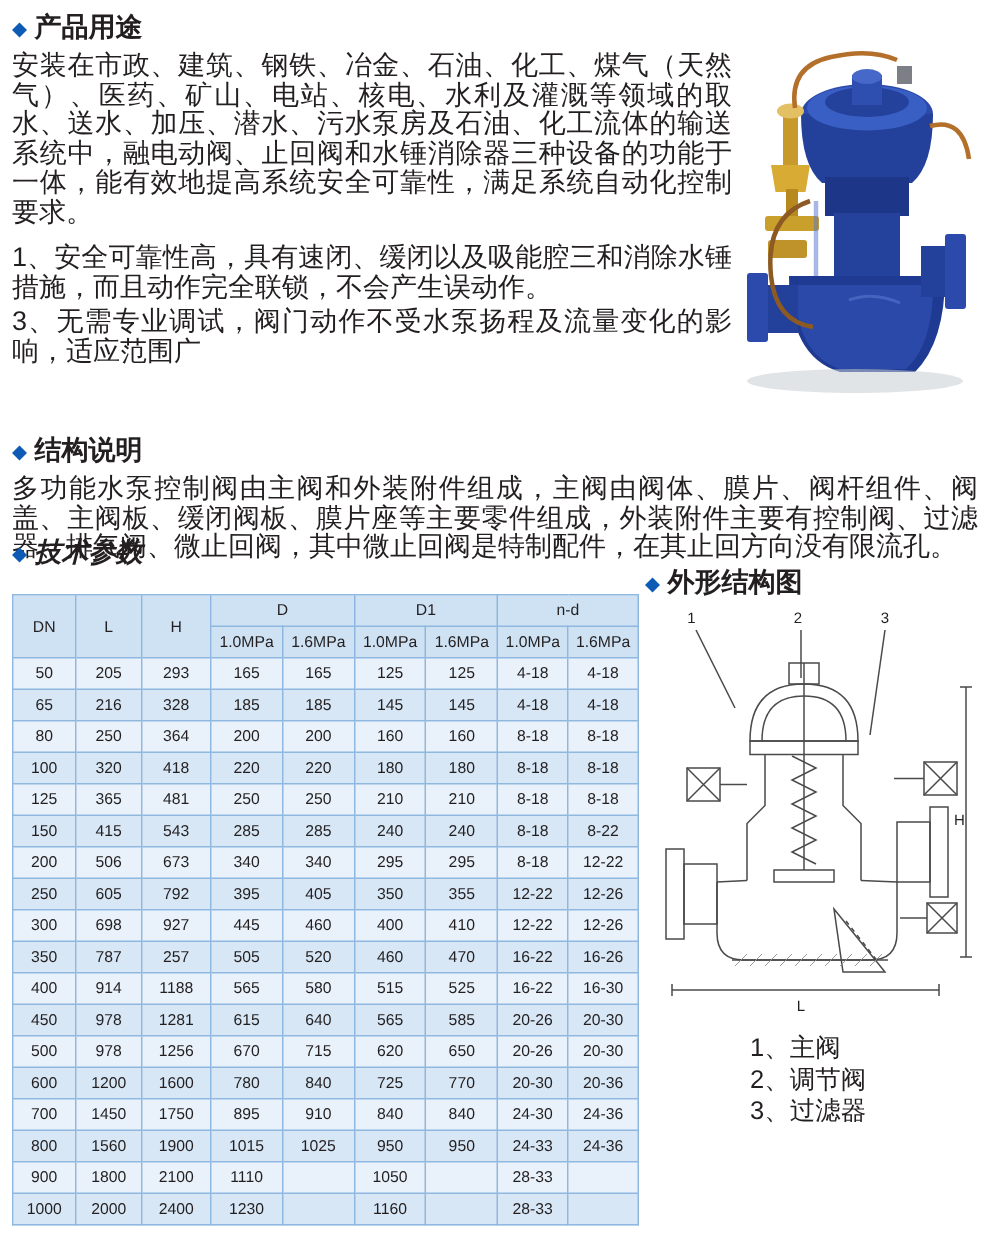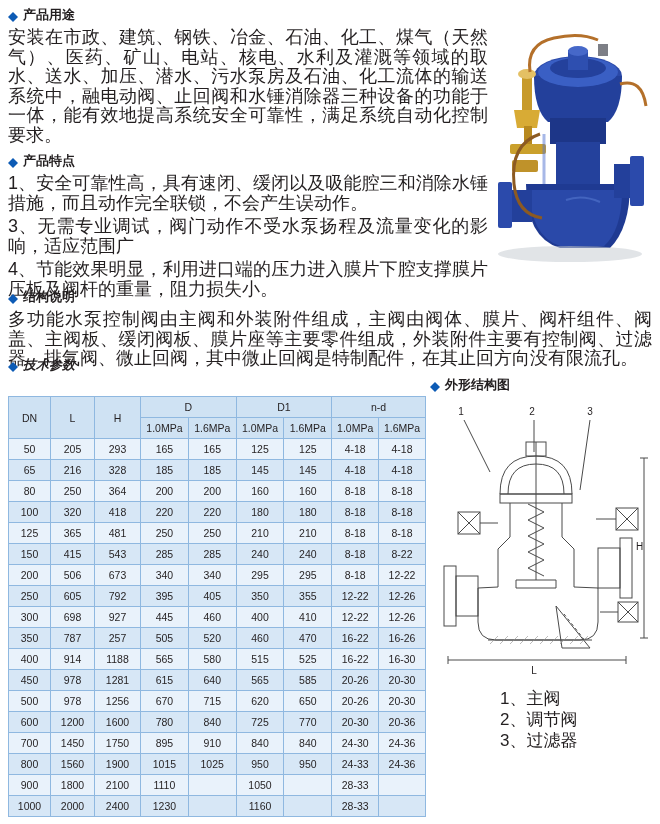--- a/index.html
+++ b/index.html
@@ -8,21 +8,21 @@
     width: 660px; height: 824px;
     background: #ffffff;
     font-family: "Liberation Sans", sans-serif;
     color: #231f20;
   }
   .page { position: relative; width: 660px; height: 824px; overflow: hidden; }
 
   
   .sec-head {
     display: flex; align-items: center; gap: 5px;
-    font-size: 13px; font-weight: bold; color: #231f20;
+    font-size: 18px; font-weight: bold; color: #231f20;
   }
   .diamond {
     width: 0; height: 0;
     border: 5px solid transparent;
     border-bottom-color: #0d5bb5;
     position: relative; top: -3px;
     display: inline-block;
   }
   .diamond::after {
     content: ""; position: absolute; left: -5px; top: 5px;
@@ -81,27 +81,22 @@
   <div class="top-block">
 
     <div class="sec-head">
       <span class="diamond"></span>
       <span>产品用途</span>
     </div>
     <p class="para">安装在市政、建筑、钢铁、冶金、石油、化工、煤气（天然气）、医药、矿山、电站、核电、水利及灌溉等领域的取水、送水、加压、潜水、污水泵房及石油、化工流体的输送系统中，融电动阀、止回阀和水锤消除器三种设备的功能于一体，能有效地提高系统安全可靠性，满足系统自动化控制要求。</p>
 
     <div class="block-gap"></div>
 
-    <div class="sec-head">
-      <span class="diamond"></span>
-      <span>产品特点</span>
-    </div>
     <p class="para">1、安全可靠性高，具有速闭、缓闭以及吸能腔三和消除水锤措施，而且动作完全联锁，不会产生误动作。</p>
     <p class="para">3、无需专业调试，阀门动作不受水泵扬程及流量变化的影响，适应范围广</p>
-    <p class="para">4、节能效果明显，利用进口端的压力进入膜片下腔支撑膜片压板及阀杆的重量，阻力损失小。</p>
   </div>
 
   <svg class="valve-img" viewBox="0 0 186 258">
 
     <ellipse cx="108" cy="62" rx="44" ry="20" fill="#2b49a8"></ellipse>
     <path d="M64 62 q0 34 14 46 l60 0 q14 -12 14 -46 z" fill="#23409b"></path>
     <ellipse cx="108" cy="58" rx="40" ry="15" fill="#3a5fc4"></ellipse>
     <ellipse cx="108" cy="54" rx="28" ry="10" fill="#24419c"></ellipse>
     <rect x="98" y="36" width="20" height="20" fill="#2e4fb0"></rect>
     <ellipse cx="108" cy="37" rx="10" ry="5" fill="#4668c9"></ellipse>

